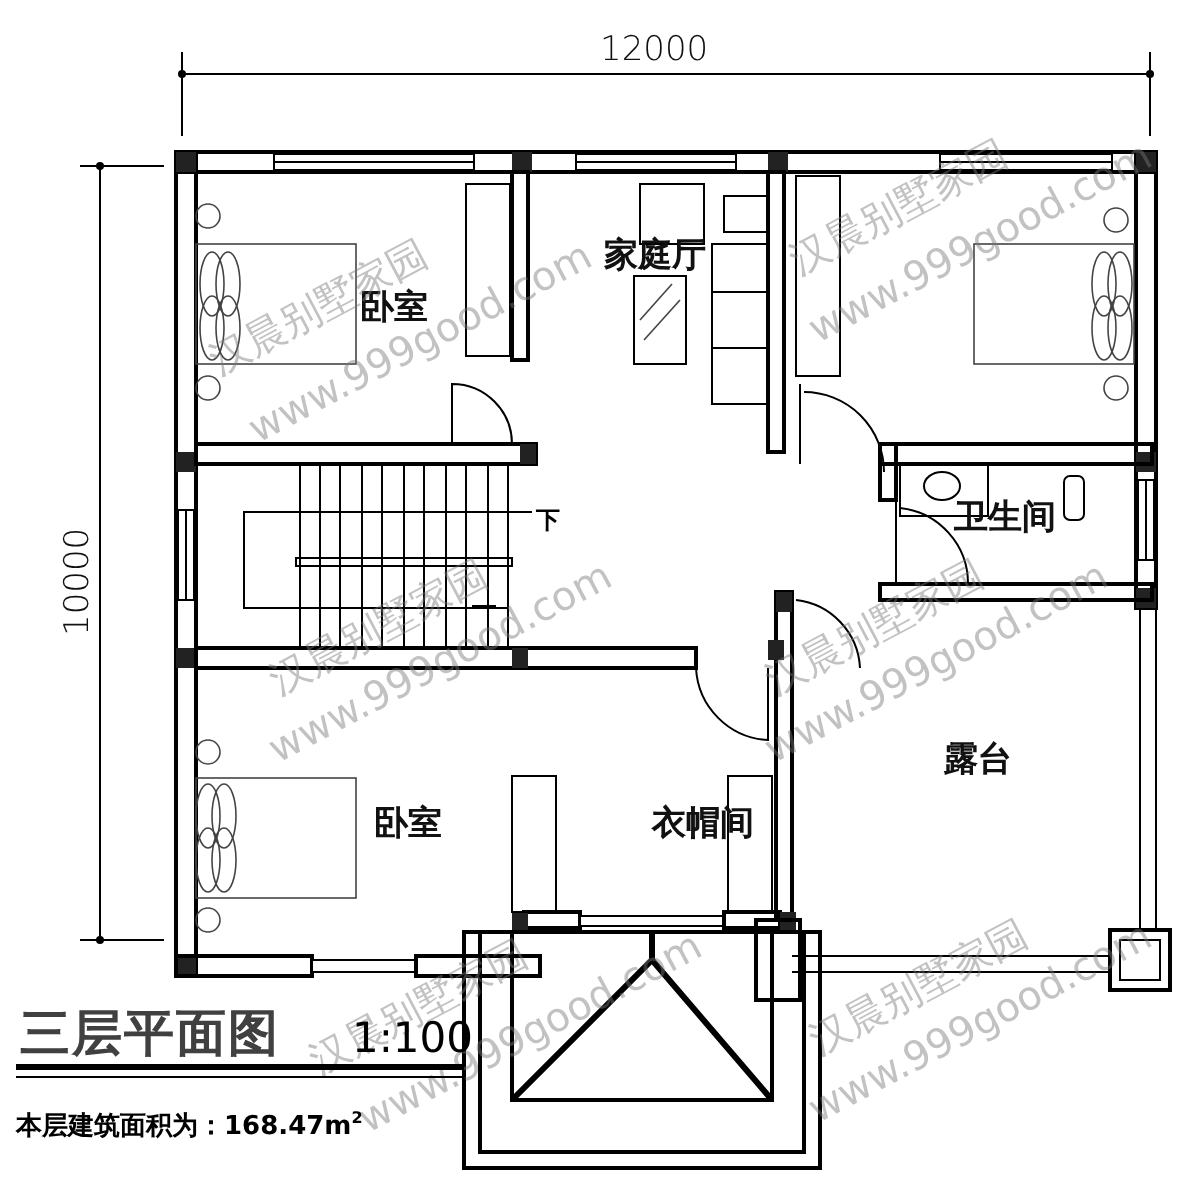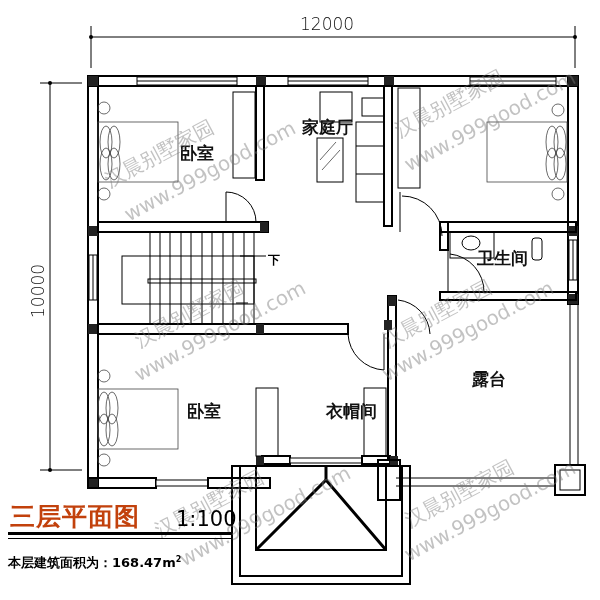--- a/index.html
+++ b/index.html
@@ -9,21 +9,21 @@
   .wall2 { fill: none; stroke: #000; stroke-width: 2; }
   .thin { fill: none; stroke: #000; stroke-width: 1; }
   .hair { fill: none; stroke: #444; stroke-width: 0.8; }
   .col { fill: #222; }
   .win { fill: #fff; stroke: #000; stroke-width: 1; }
   .door { fill: none; stroke: #000; stroke-width: 1; }
   .dim { fill: none; stroke: #000; stroke-width: 1; }
   .dimtxt { font-family: "DejaVu Sans", sans-serif; font-size: 17px; fill: #111; font-weight: 300; }
   .room { position: absolute; font-family: "DejaVu Sans", sans-serif; font-weight: bold; font-size: 17px; color: #111; white-space: nowrap; }
   .wm { position: absolute; font-family: "DejaVu Sans", sans-serif; font-size: 20px; color: rgba(120,120,120,0.45); transform: rotate(-28deg); transform-origin: left top; white-space: nowrap; pointer-events: none; }
-  .title { position: absolute; left: 10px; top: 500px; font-family: "DejaVu Sans", sans-serif; font-weight: bold; font-size: 25px; color: #c2410c; letter-spacing: 1px; }
+  .title { position: absolute; left: 10px; top: 500px; font-family: "DejaVu Sans", sans-serif; font-weight: bold; font-size: 25px; color: #404040; letter-spacing: 1px; }
   .scale { position: absolute; left: 176px; top: 507px; font-family: "DejaVu Sans", sans-serif; font-size: 21px; color: #000; }
   .title-rule1 { position: absolute; left: 8px; top: 532px; width: 224px; height: 3px; background: #000; }
   .title-rule2 { position: absolute; left: 8px; top: 538px; width: 224px; height: 1px; background: #000; }
   .area { position: absolute; left: 8px; top: 554px; font-family: "DejaVu Sans", sans-serif; font-weight: bold; font-size: 13px; color: #000; }
   .area sup { font-size: 8px; }
   .down { position: absolute; left: 268px; top: 252px; font-size: 12px; font-weight: bold; }
 </style>
 </head>
 <body>
 

